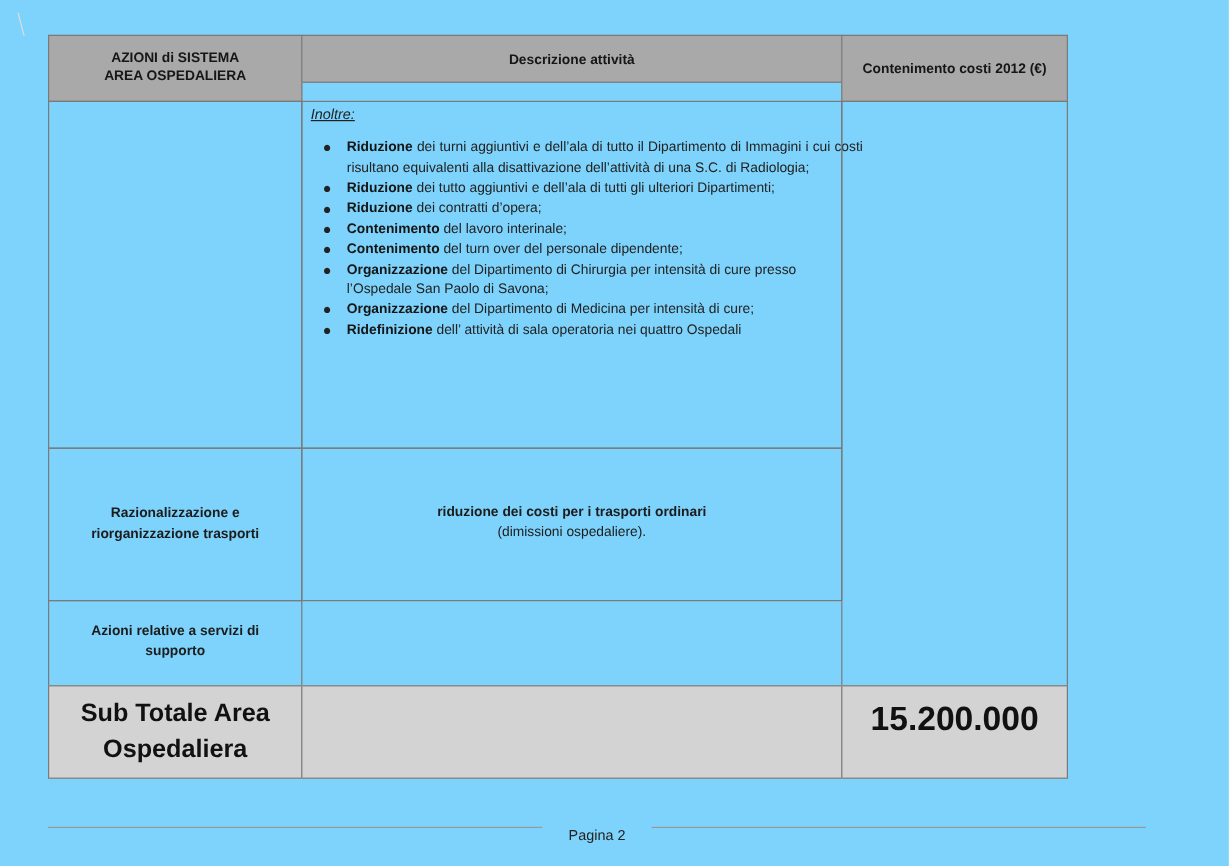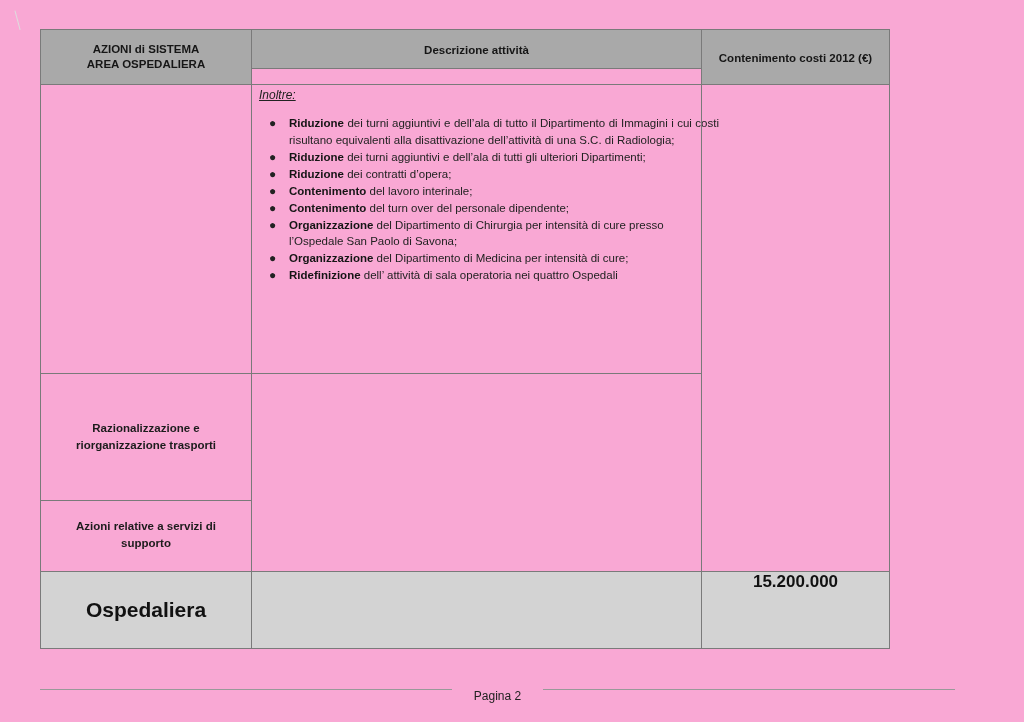--- a/index.html
+++ b/index.html
@@ -12,21 +12,21 @@
       height: 722px;
       position: relative;
       overflow: hidden;
       font-family: "Liberation Sans", "DejaVu Sans", sans-serif;
       color: #1a1a1a;
     }
     .page {
       position: absolute;
       left: 0; top: 0;
       width: 1024px; height: 722px;
-      background: #f9a8d4;
+      background: #7dd3fc;
     }
     .tbl {
       position: absolute;
       left: 40px;
       top: 29px;
       width: 850px;
       height: 620px;
     }
     .cell {
       position: absolute;
@@ -99,23 +99,23 @@
     }
     ul.bullets li b { color: #151515; }
     .subtot-label {
       font-weight: bold;
       font-size: 21px;
       line-height: 30px;
       color: #111;
     }
     .subtot-value {
       font-weight: bold;
-      font-size: 17px;
+      font-size: 28px;
       color: #111;
-      align-items: flex-start;
+      align-items: center;
       padding-bottom: 22px;
     }
     .footer-line {
       position: absolute;
       top: 689px;
       height: 0;
       border-top: 1px solid #999;
     }
     .footer-page {
       position: absolute;
@@ -152,45 +152,50 @@
     </div>
     <div class="cell hdr" style="left:661px; top:0; width:189px; height:56px; padding-top:2px;">
       <span>Contenimento costi 2012 (€)</span>
     </div>
 
     <div class="cell" style="left:0; top:55px; width:212px; height:290px;"></div>
     <div class="cell desc-cell desc-main" style="left:211px; top:55px; width:451px; height:290px;">
       <span class="inoltre">Inoltre:</span>
       <ul class="bullets">
         <li><span class="dot">●</span><b>Riduzione</b><span> dei turni aggiuntivi e dell’ala di tutto il Dipartimento di Immagini i cui costi risultano equivalenti alla disattivazione dell’attività di una S.C. di Radiologia;</span></li>
-        <li><span class="dot">●</span><b>Riduzione</b><span> dei turni aggiuntivi e dell’ala di tutti gli ulteriori Dipartimenti;</span></li>
+        <li><span class="dot">●</span><b>Riduzione</b><span> dei tutto aggiuntivi e dell’ala di tutti gli ulteriori Dipartimenti;</span></li>
         <li><span class="dot">●</span><b>Riduzione</b><span> dei contratti d’opera;</span></li>
         <li><span class="dot">●</span><b>Contenimento</b><span> del lavoro interinale;</span></li>
         <li><span class="dot">●</span><b>Contenimento</b><span> del turn over del personale dipendente;</span></li>
         <li style="text-align:left;"><span class="dot">●</span><b>Organizzazione</b><span> del Dipartimento di Chirurgia per intensità di cure presso l’Ospedale San Paolo di Savona;</span></li>
         <li><span class="dot">●</span><b>Organizzazione</b><span> del Dipartimento di Medicina per intensità di cure;</span></li>
         <li style="text-align:left;"><span class="dot">●</span><b>Ridefinizione</b><span> dell’ attività di sala operatoria nei quattro Ospedali</span></li>
       </ul>
     </div>
 
     <div class="cell" style="left:661px; top:55px; width:189px; height:488px;">
       <span></span>
     </div>
 
     <div class="cell label-cell" style="left:0; top:344px; width:212px; height:128px; flex-direction:column; ">
       <span>Razionalizzazione e</span>
       <span>riorganizzazione trasporti</span>
     </div>
+    <div class="cell desc-cell" style="left:211px; top:344px; width:451px; height:128px; flex-direction:column; padding-bottom:2px;">
+      <span style="font-weight:bold;">riduzione dei costi per i trasporti ordinari</span>
+      <span>(dimissioni ospedaliere).</span>
+    </div>
 
     <div class="cell label-cell" style="left:0; top:471px; width:212px; height:72px; flex-direction:column; padding-bottom:2px;">
       <span>Azioni relative a servizi di</span>
       <span>supporto</span>
     </div>
 
     <div class="cell sub subtot-label" style="left:0; top:542px; width:212px; height:78px; flex-direction:column;">
+      <span>Sub Totale Area</span>
       <span>Ospedaliera</span>
     </div>
     <div class="cell sub" style="left:211px; top:542px; width:451px; height:78px;">
       <span></span>
     </div>
     <div class="cell sub subtot-value" style="left:661px; top:542px; width:189px; height:78px;">
       <span>15.200.000</span>
     </div>
   </div>
 

